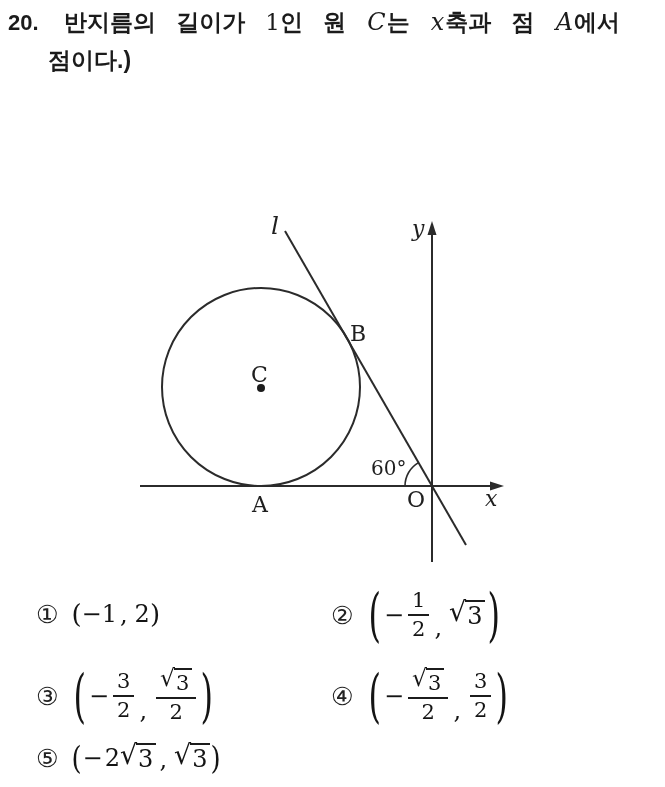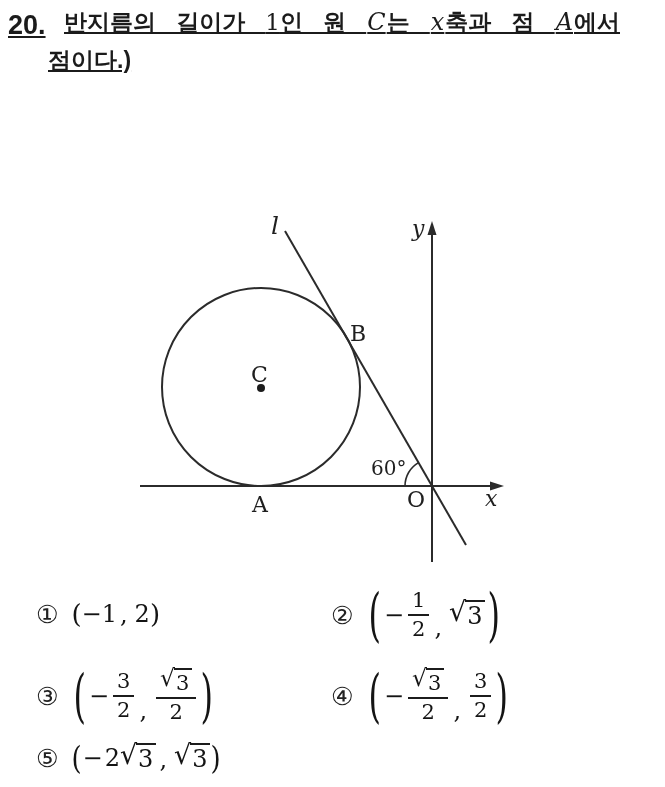--- a/index.html
+++ b/index.html
@@ -9,27 +9,26 @@
     color:#1b1b1b;
     font-family:"Liberation Sans", sans-serif;
     position:relative;
     overflow:hidden;
   }
   .page { position:absolute; inset:0; }
 
   
   .qnum {
     position:absolute; left:8px; top:10px;
-    font-size:27px; font-weight:700; letter-spacing:0px;text-decoration:underline;
+    font-size:22px; font-weight:700; letter-spacing:0px;
   }
   .qtext {
     position:absolute; left:48px; top:4px; width:572px;
     font-size:23px; font-weight:700; line-height:37.6px;
     word-break:keep-all;
-    text-decoration:underline;
   }
   .qline { text-align:justify; text-align-last:justify; white-space:normal; }
   .qline.first { padding-left:16px; }
   .qline.last { text-align:right; text-align-last:left; }
   .mi { font-family:"DejaVu Serif","Liberation Serif",serif; font-style:italic; font-weight:400; font-size:24px; padding:0 1px; }
   .mn { font-family:"DejaVu Serif","Liberation Serif",serif; font-style:normal; font-weight:400; font-size:23px; }
 
   
   .diagram { position:absolute; left:100px; top:205px; }
   .diagram text { fill:#1f1f1f; font-family:"DejaVu Serif","Liberation Serif",serif; }

